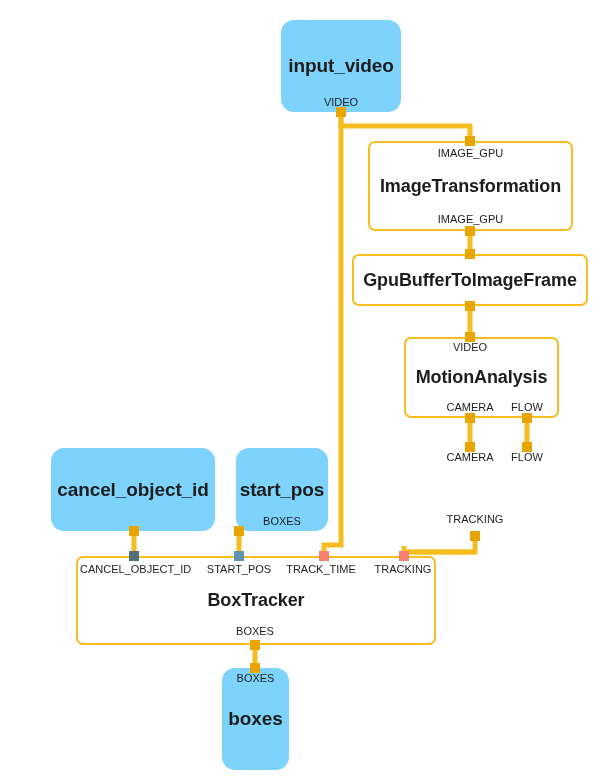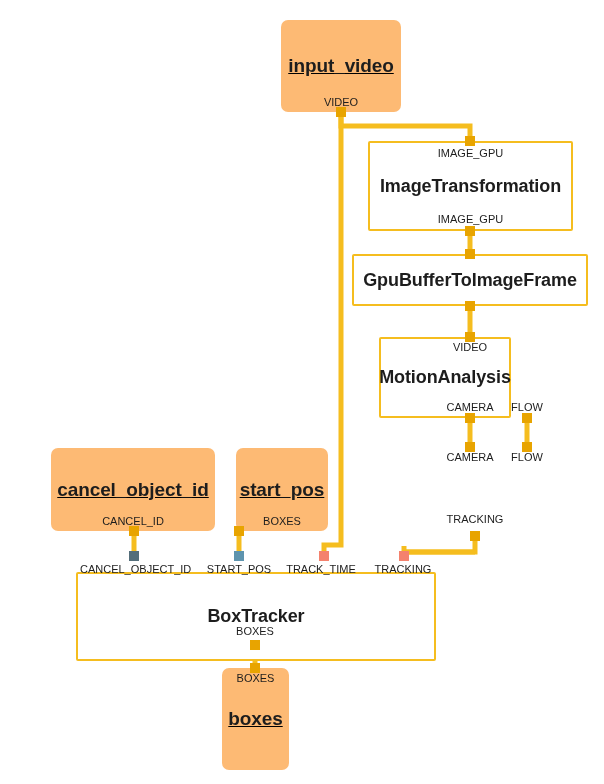--- a/index.html
+++ b/index.html
@@ -32,27 +32,26 @@
     position: absolute;
     box-sizing: border-box;
     display: flex;
     flex-direction: column;
     align-items: center;
     justify-content: center;
   }
   .node.calc {
     background: #ffffff;
     border: 2px solid #F5BD1F;
-    border-radius: 2px;
+    border-radius: 7px;
   }
   .node.stream {
-    background: #fdba74;
+    background: #7dd3fc;
     border: none;
-    border-radius: 7px;
-    text-decoration: underline;
+    border-radius: 13px;
   }
   .node-title {
     font-size: 18px;
     font-weight: bold;
     color: #1d1d1d;
     letter-spacing: -0.1px;
     white-space: nowrap;
     line-height: 1.05;
   }
   .node.stream .node-title {
@@ -151,54 +150,51 @@
   </div>
   <div class="conn c-yellow" style="left:470px; top:141px;"></div>
   <div class="conn c-yellow" style="left:470px; top:231px;"></div>
 
   <div class="node calc" style="left:352px; top:254px; width:236px; height:52px;">
     <div class="node-title">GpuBufferToImageFrame</div>
   </div>
   <div class="conn c-yellow" style="left:470px; top:254px;"></div>
   <div class="conn c-yellow" style="left:470px; top:306px;"></div>
 
-  <div class="node calc" style="left:379px; top:337px; width:132px; height:81px;">
+  <div class="node calc" style="left:404px; top:337px; width:155px; height:81px;">
     <div class="node-title">MotionAnalysis</div>
   </div>
   <span class="plabel" style="left:470px; top:341px;">VIDEO</span>
   <span class="plabel" style="left:470px; top:401px;">CAMERA</span>
   <span class="plabel" style="left:527px; top:401px;">FLOW</span>
   <div class="conn c-yellow" style="left:470px; top:337px;"></div>
   <div class="conn c-yellow" style="left:470px; top:418px;"></div>
   <div class="conn c-yellow" style="left:527px; top:418px;"></div>
 
   <span class="plabel" style="left:470px; top:451px;">CAMERA</span>
   <span class="plabel" style="left:527px; top:451px;">FLOW</span>
   <span class="plabel" style="left:475px; top:513px;">TRACKING</span>
   <div class="conn c-yellow" style="left:470px; top:447px;"></div>
   <div class="conn c-yellow" style="left:527px; top:447px;"></div>
   <div class="conn c-yellow" style="left:475px; top:536px;"></div>
 
   <div class="node stream" style="left:51px; top:448px; width:164px; height:83px;">
     <div class="node-title">cancel_object_id</div>
-    <div class="port-row bottom">
-      <span class="port-label">CANCEL_ID</span>
-    </div>
   </div>
   <div class="conn c-yellow" style="left:134px; top:531px;"></div>
 
   <div class="node stream" style="left:236px; top:448px; width:92px; height:83px;">
     <div class="node-title">start_pos</div>
     <div class="port-row bottom">
       <span class="port-label">BOXES</span>
     </div>
   </div>
   <div class="conn c-yellow" style="left:239px; top:531px;"></div>
 
-  <div class="node calc" style="left:76px; top:572px; width:360px; height:89px;">
+  <div class="node calc" style="left:76px; top:556px; width:360px; height:89px;">
     <div class="node-title">BoxTracker</div>
   </div>
   <span class="plabel left-anchor" style="left:80px; top:563px;">CANCEL_OBJECT_ID</span>
   <span class="plabel" style="left:239px; top:563px;">START_POS</span>
   <span class="plabel" style="left:321px; top:563px;">TRACK_TIME</span>
   <span class="plabel" style="left:403px; top:563px;">TRACKING</span>
   <span class="plabel" style="left:255px; top:625px;">BOXES</span>
 
   <div class="conn c-slate" style="left:134px; top:556px;"></div>
   <div class="conn c-steel" style="left:239px; top:556px;"></div>

